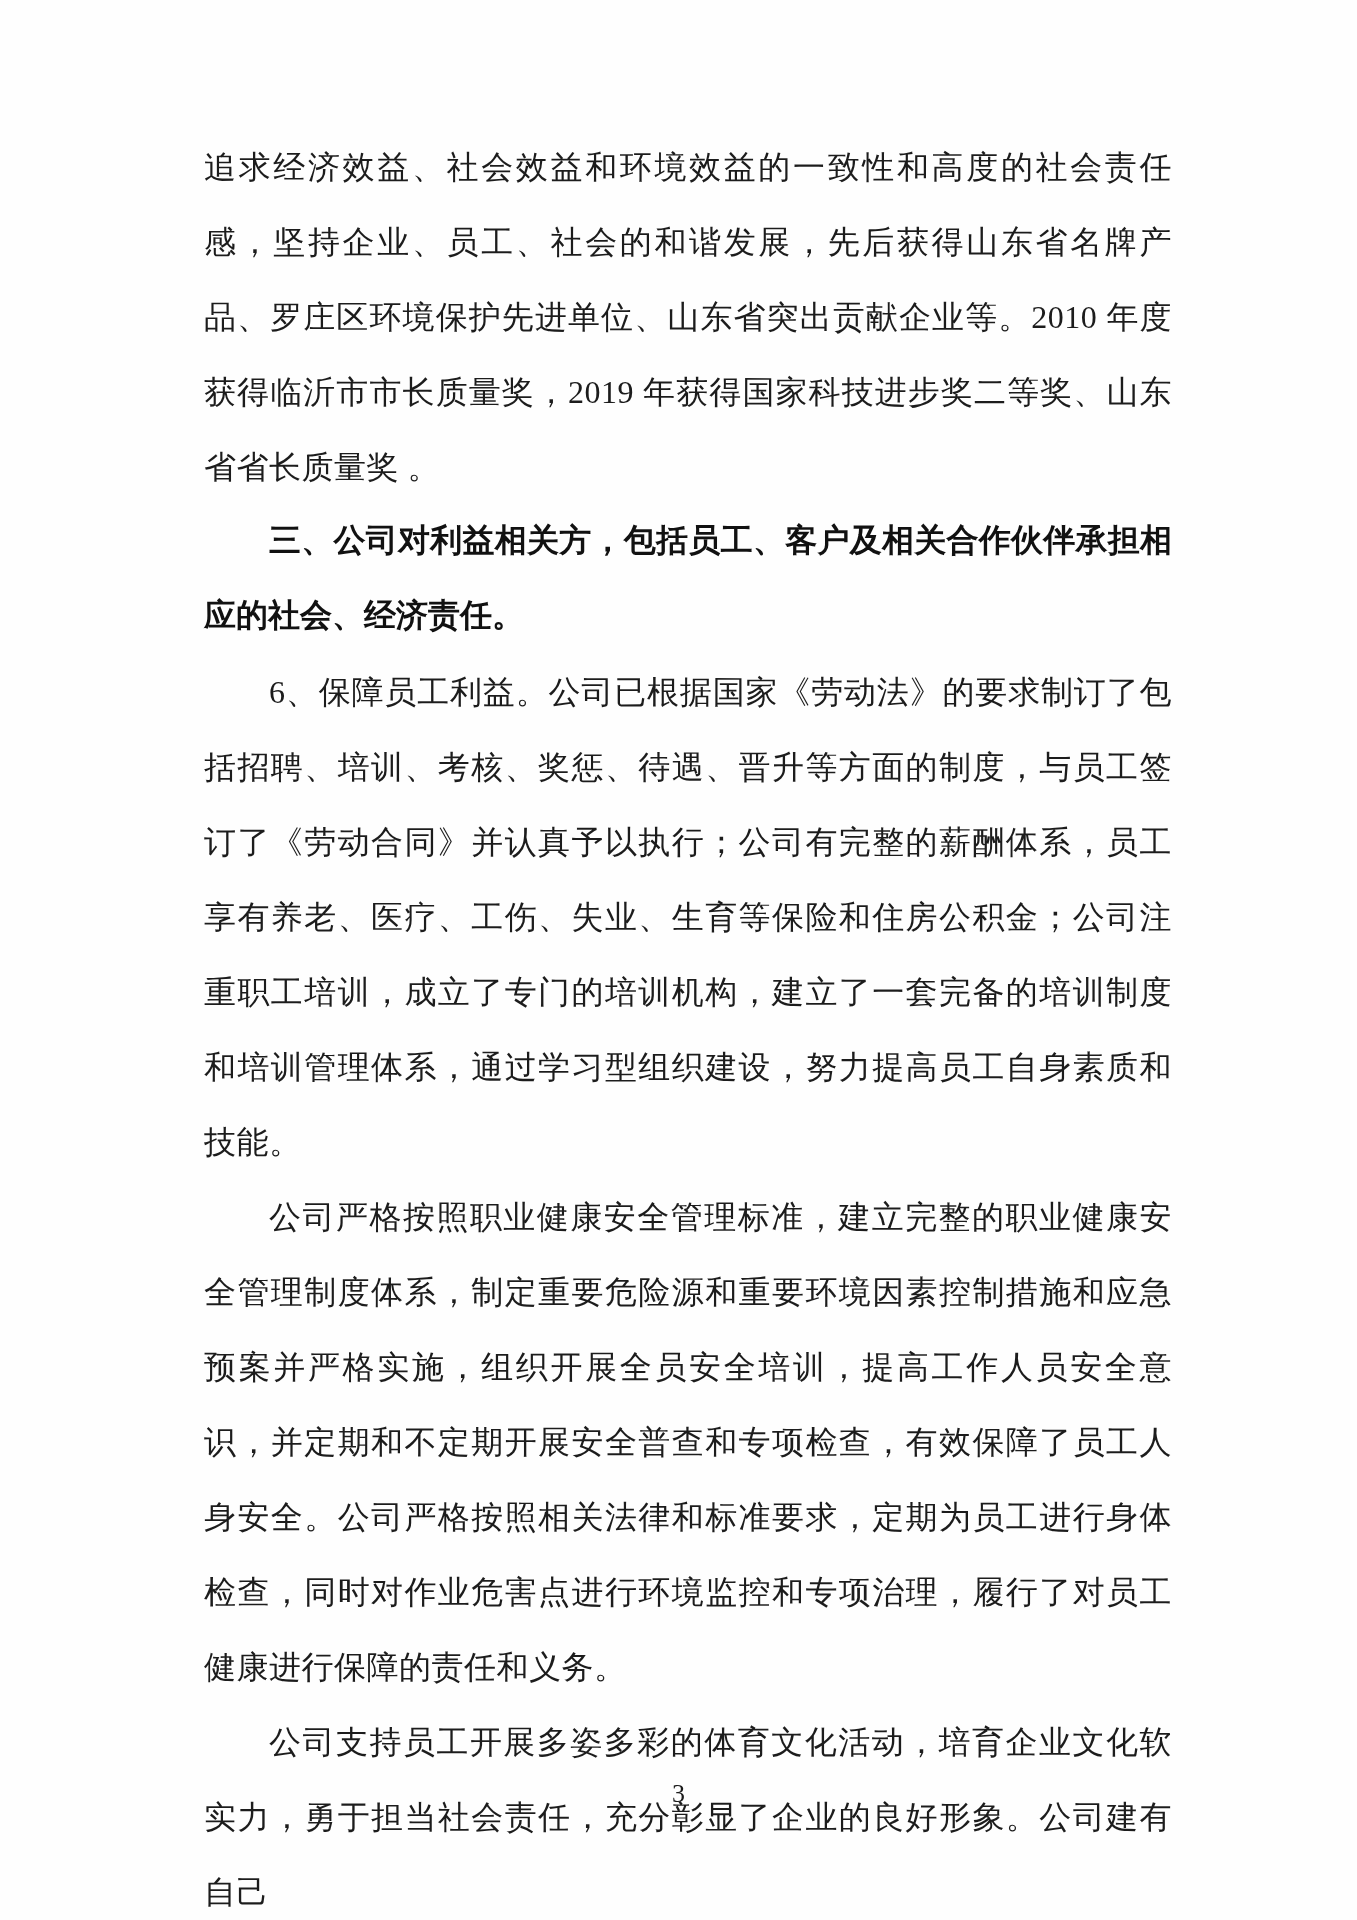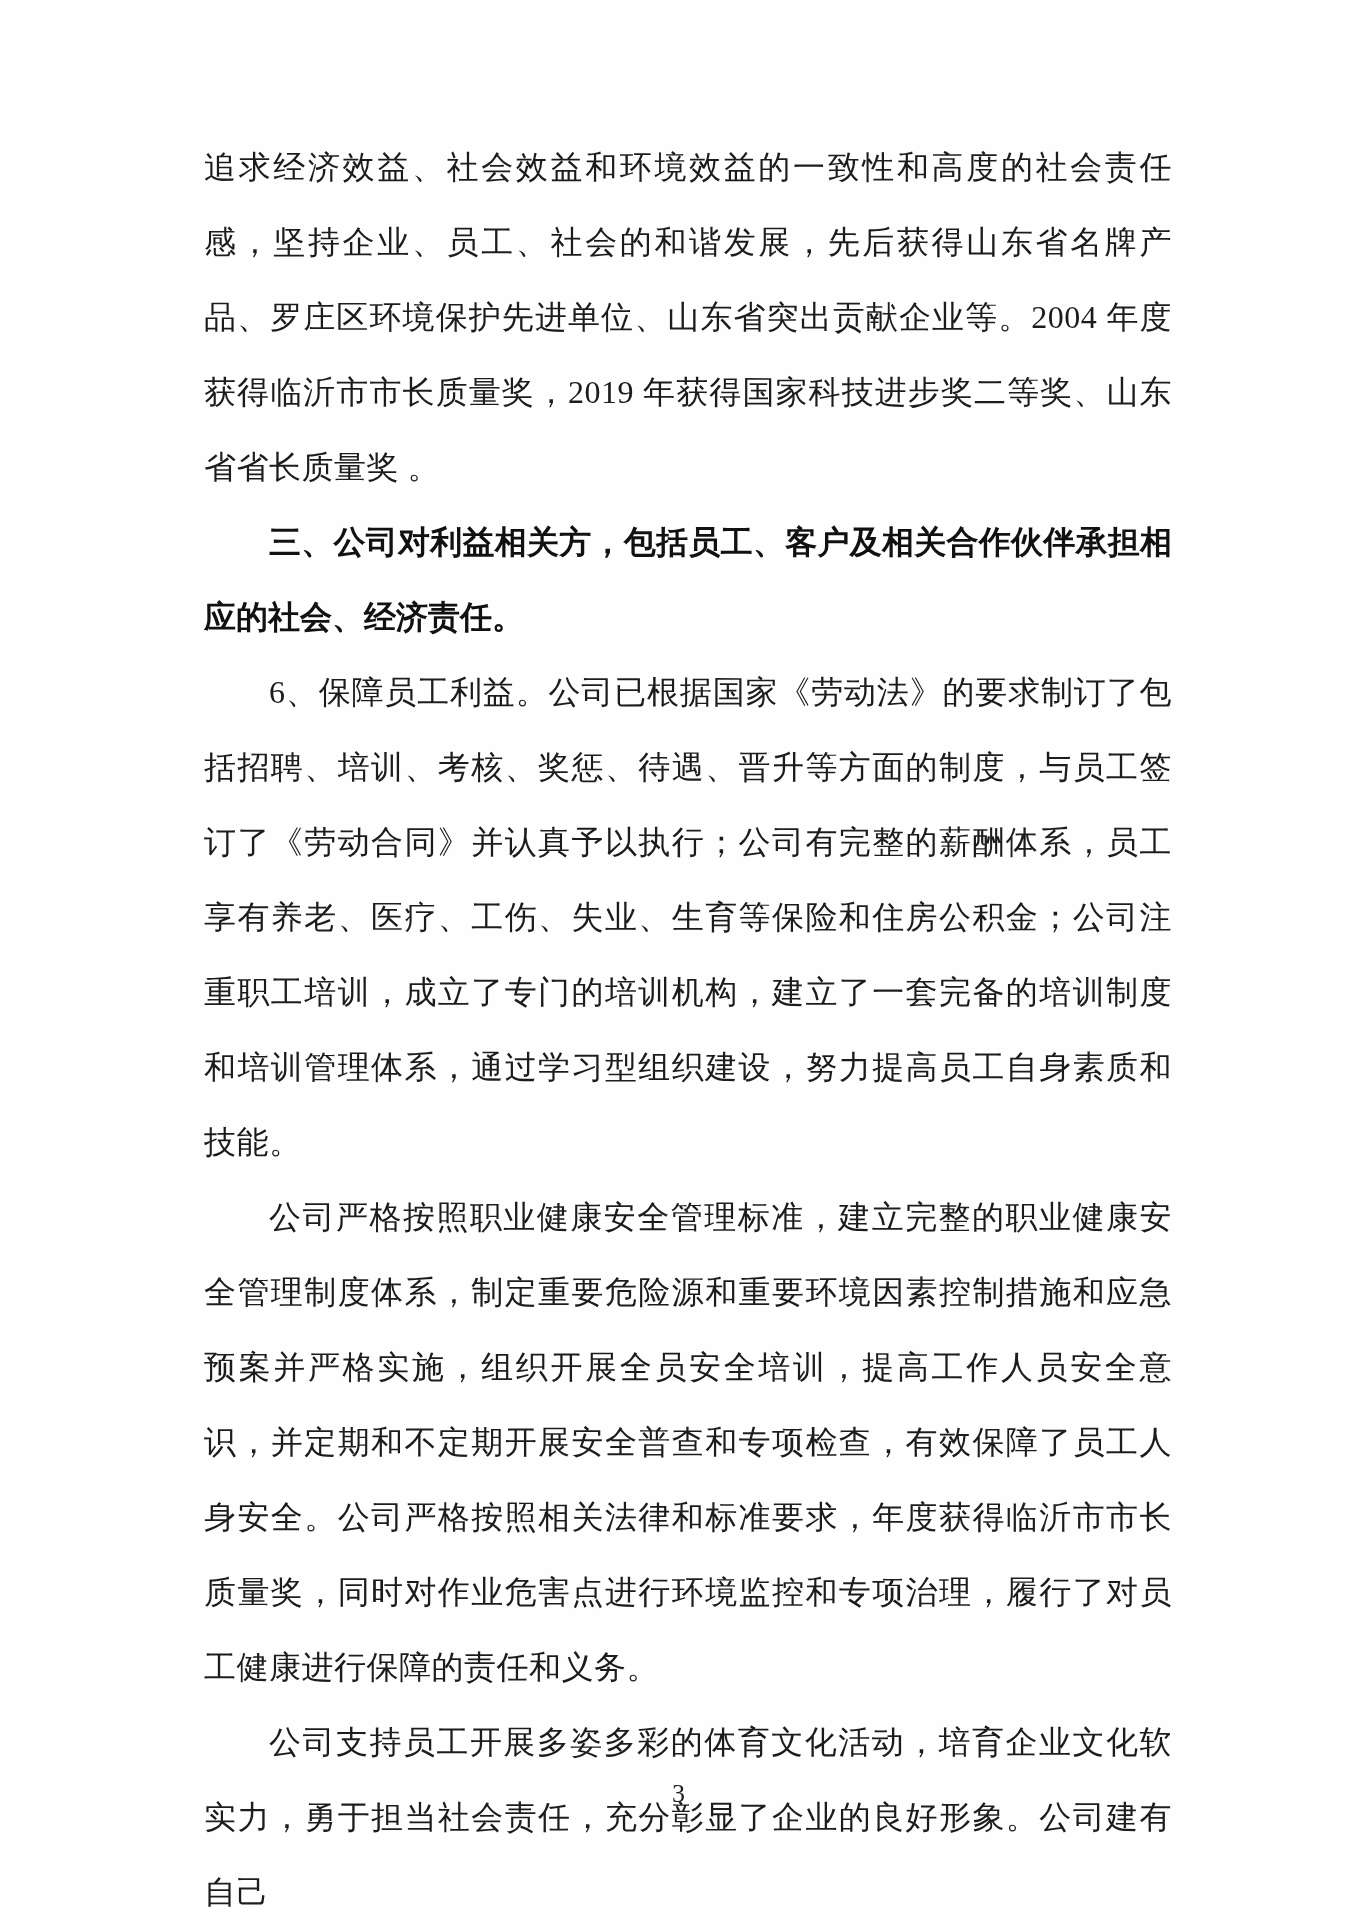--- a/index.html
+++ b/index.html
@@ -35,41 +35,41 @@
     text-align: justify;
     letter-spacing: 0.5px;
     word-break: break-all;
   }
   .para.indent {
     text-indent: 65px;
   }
   .para.heading {
     font-weight: 700;
     color: #111111;
-    font-family: Liberation Sans, sans-serif;
+    font-family: Liberation Mono, monospace;
     letter-spacing: 0px;
   }
   .page-number {
     position: absolute;
     left: 0;
     top: 1778px;
     width: 1357px;
     text-align: center;
     font-size: 26px;
     line-height: 32px;
     color: #1c1c1c;
     font-family: "Liberation Serif", "DejaVu Serif", serif;
   }
 </style>
 </head>
 <body>
 
 <div class="page">
   <div class="page-content">
-    <p class="para">追求经济效益、社会效益和环境效益的一致性和高度的社会责任感，坚持企业、员工、社会的和谐发展，先后获得山东省名牌产品、罗庄区环境保护先进单位、山东省突出贡献企业等。2004 年度获得临沂市市长质量奖，2019 年获得国家科技进步奖二等奖、山东省省长质量奖 。</p>
+    <p class="para">追求经济效益、社会效益和环境效益的一致性和高度的社会责任感，坚持企业、员工、社会的和谐发展，先后获得山东省名牌产品、罗庄区环境保护先进单位、山东省突出贡献企业等。2010 年度获得临沂市市长质量奖，2019 年获得国家科技进步奖二等奖、山东省省长质量奖 。</p>
     <p class="para heading indent">三、公司对利益相关方，包括员工、客户及相关合作伙伴承担相应的社会、经济责任。</p>
     <p class="para indent">6、保障员工利益。公司已根据国家《劳动法》的要求制订了包括招聘、培训、考核、奖惩、待遇、晋升等方面的制度，与员工签订了《劳动合同》并认真予以执行；公司有完整的薪酬体系，员工享有养老、医疗、工伤、失业、生育等保险和住房公积金；公司注重职工培训，成立了专门的培训机构，建立了一套完备的培训制度和培训管理体系，通过学习型组织建设，努力提高员工自身素质和技能。</p>
-    <p class="para indent">公司严格按照职业健康安全管理标准，建立完整的职业健康安全管理制度体系，制定重要危险源和重要环境因素控制措施和应急预案并严格实施，组织开展全员安全培训，提高工作人员安全意识，并定期和不定期开展安全普查和专项检查，有效保障了员工人身安全。公司严格按照相关法律和标准要求，年度获得临沂市市长质量奖，同时对作业危害点进行环境监控和专项治理，履行了对员工健康进行保障的责任和义务。</p>
+    <p class="para indent">公司严格按照职业健康安全管理标准，建立完整的职业健康安全管理制度体系，制定重要危险源和重要环境因素控制措施和应急预案并严格实施，组织开展全员安全培训，提高工作人员安全意识，并定期和不定期开展安全普查和专项检查，有效保障了员工人身安全。公司严格按照相关法律和标准要求，定期为员工进行身体检查，同时对作业危害点进行环境监控和专项治理，履行了对员工健康进行保障的责任和义务。</p>
     <p class="para indent">公司支持员工开展多姿多彩的体育文化活动，培育企业文化软实力，勇于担当社会责任，充分彰显了企业的良好形象。公司建有自己</p>
   </div>
 
   <div class="page-number">3</div>
 </div>
 
 </body></html>

